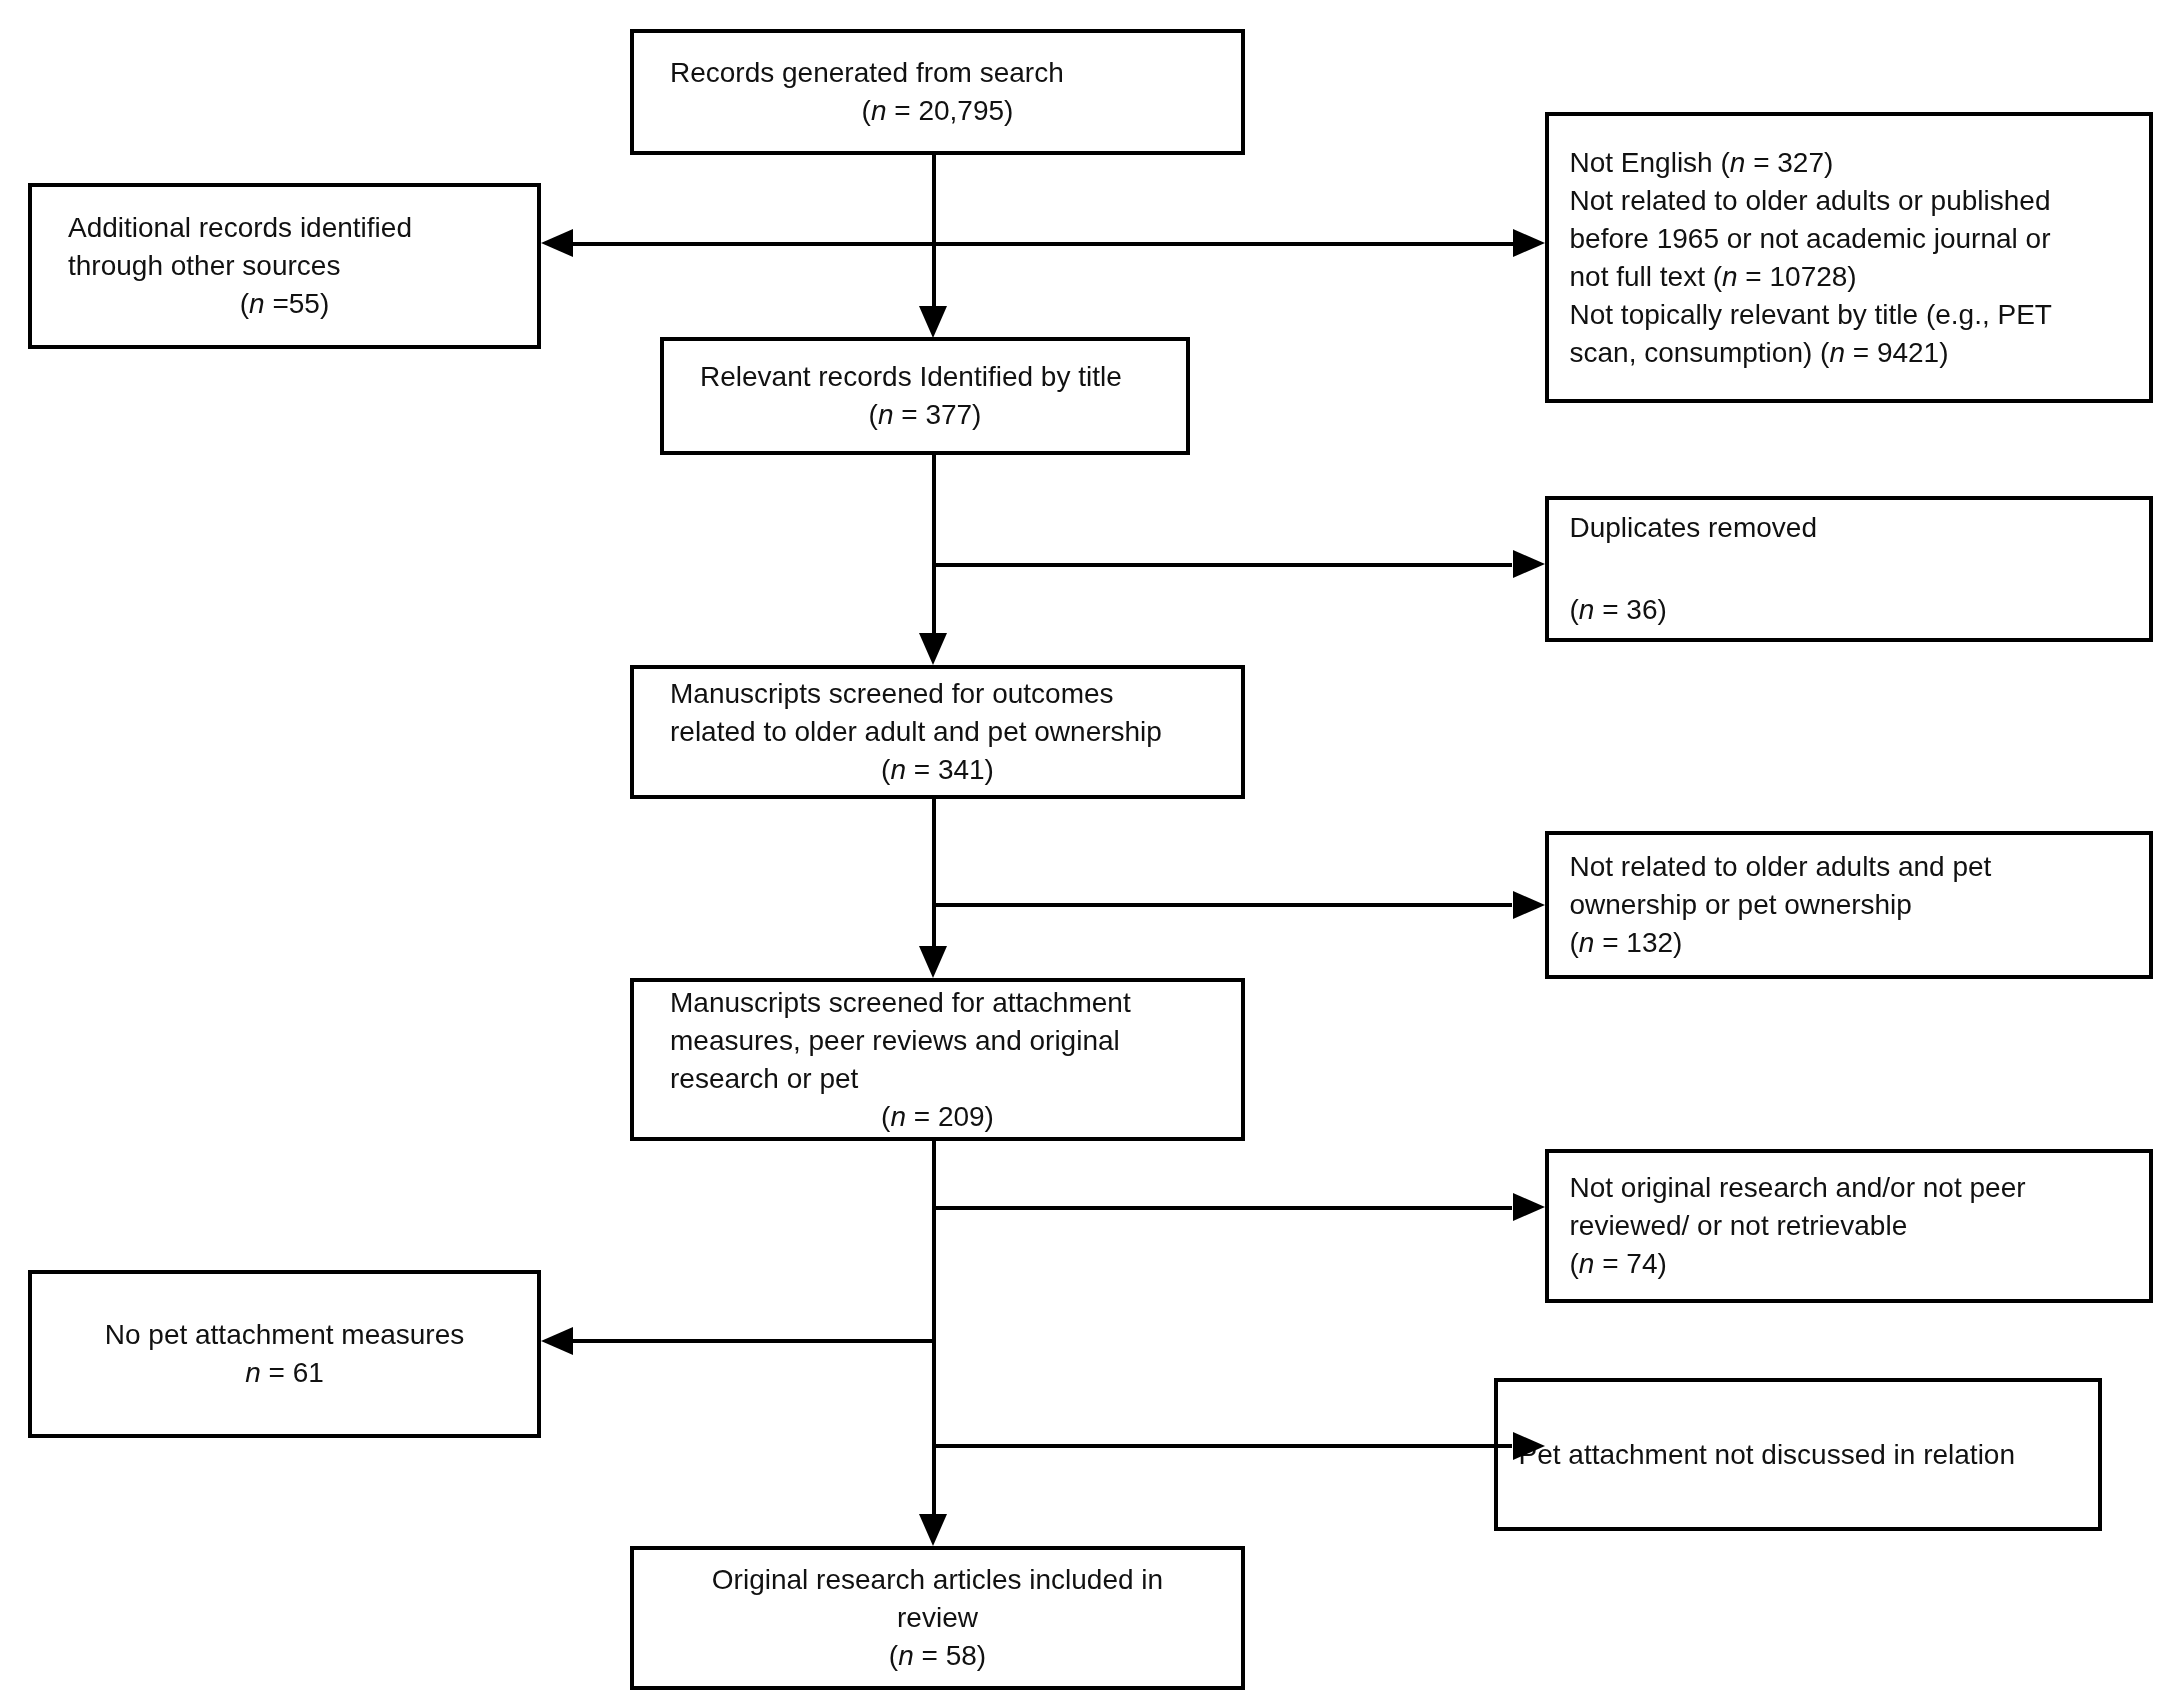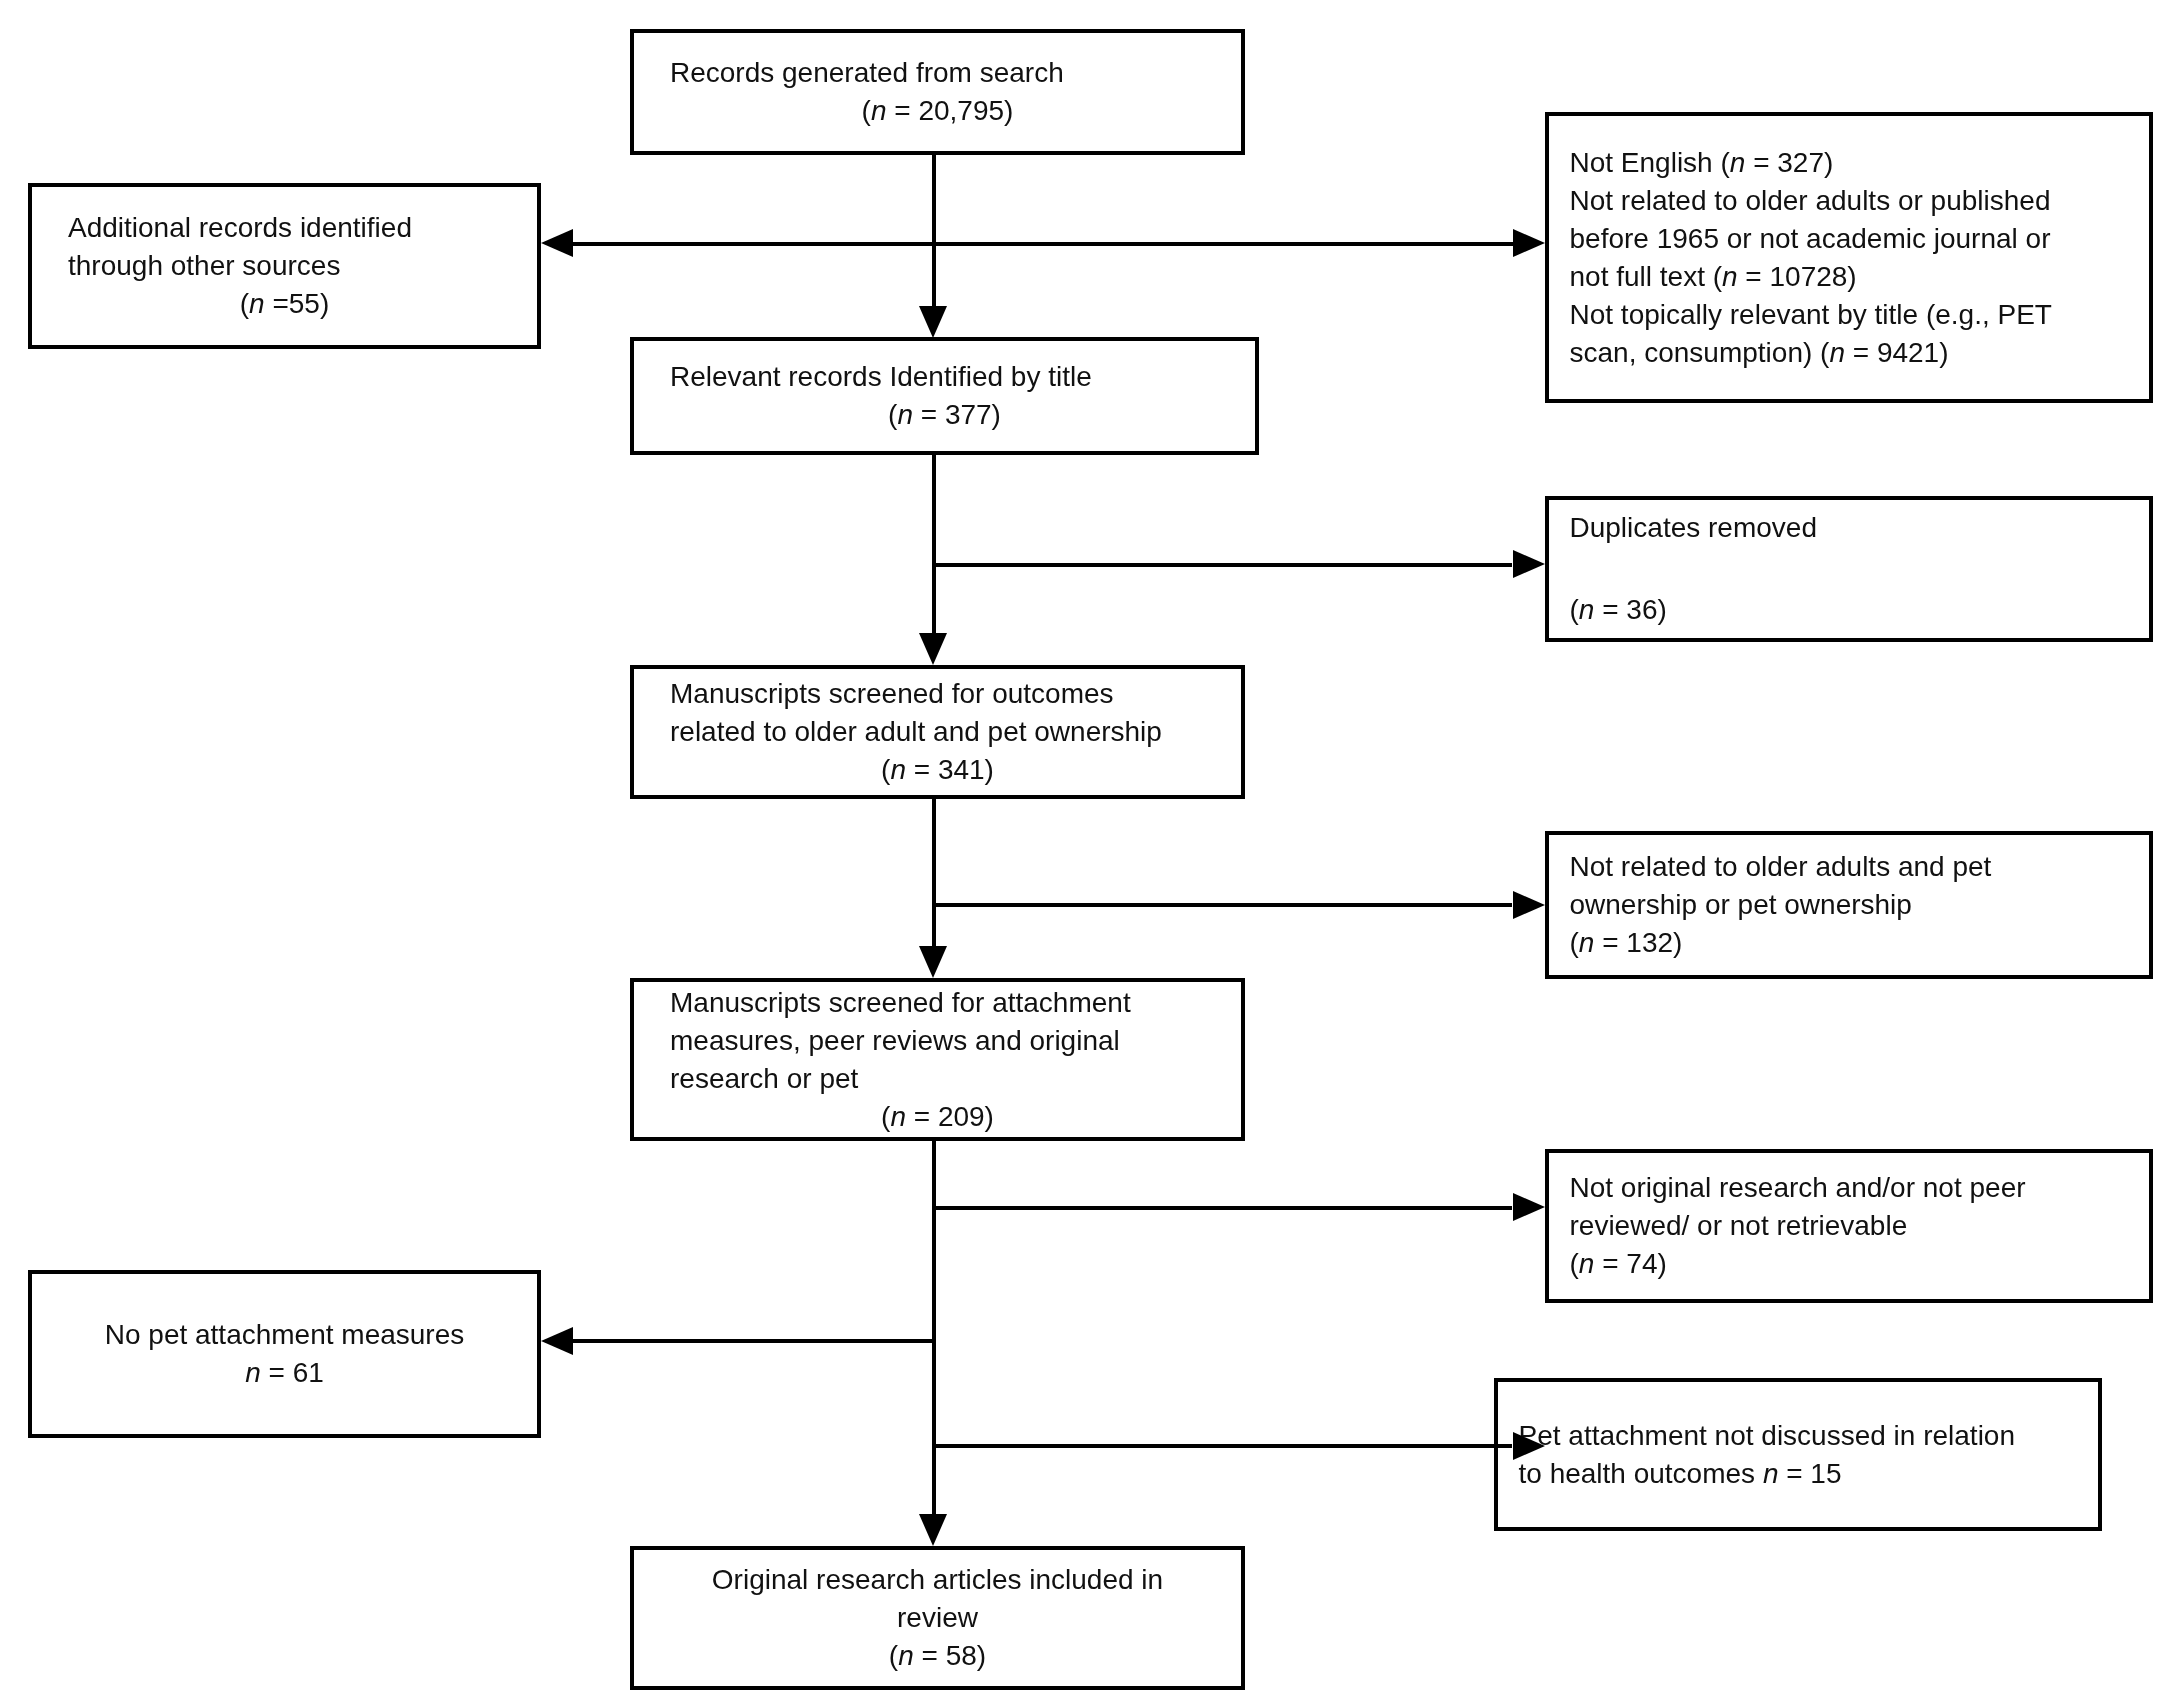--- a/index.html
+++ b/index.html
@@ -34,21 +34,21 @@
   .hline{position:absolute;height:3.6px;background:#000000;}
   .arr{position:absolute;width:0;height:0;}
   .arr.down{border-left:14px solid transparent;border-right:14px solid transparent;border-top:32px solid #000000;}
   .arr.right{border-top:14px solid transparent;border-bottom:14px solid transparent;border-left:32px solid #000000;}
   .arr.left{border-top:14px solid transparent;border-bottom:14px solid transparent;border-right:32px solid #000000;}
 
   
   #box-records     {left:630px;top:29px;  width:615px;height:126px;}
   #box-additional  {left:28px;  top:183px; width:513px;height:166px;}
   #box-excl-title  {left:1545px;top:112px; width:608px;height:291px;}
-  #box-relevant    {left:630px;top:337px; width:629px;height:118px;}
+  #box-relevant    {left:660px;top:337px; width:530px;height:118px;}
   #box-duplicates  {left:1545px;top:496px; width:608px;height:146px;gap:44px;}
   #box-outcomes    {left:630px;top:665px;width:615px;height:134px;}
   #box-notrelated  {left:1545px;top:831px;width:608px;height:148px;}
   #box-attachment  {left:630px;top:978px;width:615px;height:163px;}
   #box-notoriginal {left:1545px;top:1149px;width:608px;height:154px;}
   #box-nomeasures  {left:28px;  top:1270px;width:513px;height:168px;}
   #box-notdiscussed{left:1494px;top:1378px;width:608px;height:153px;}
   #box-included    {left:630px;top:1546px;width:615px;height:144px;}
 
   
@@ -140,21 +140,20 @@
   </div>
 
   <div class="box rightcol" id="box-notoriginal">
     <div class="ln left">Not original research and/or not peer</div>
     <div class="ln left">reviewed/ or not retrievable</div>
     <div class="ln left">(<i>n</i> = 74)</div>
   </div>
 
   <div class="box rightcol" id="box-notdiscussed">
     <div class="ln left">Pet attachment not discussed in relation</div>
-    <div class="ln left">to health outcomes <i>n</i> = 15</div>
   </div>
 
   <div class="vline" id="v1"></div>
   <div class="arr down" id="a1"></div>
 
   <div class="hline" id="h1"></div>
   <div class="arr left" id="a-h1-left"></div>
   <div class="arr right" id="a-h1-right"></div>
 
   <div class="vline" id="v2"></div>

